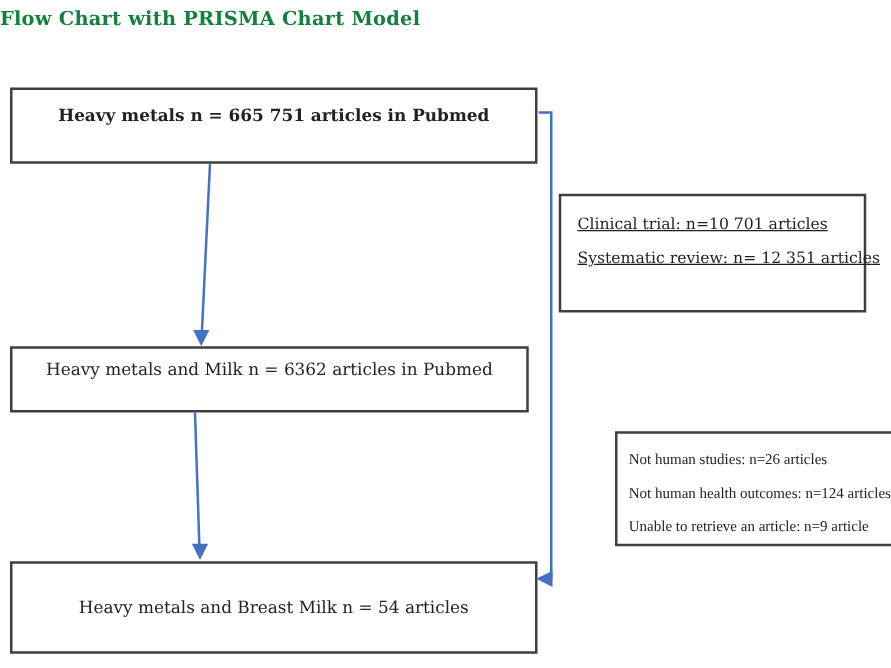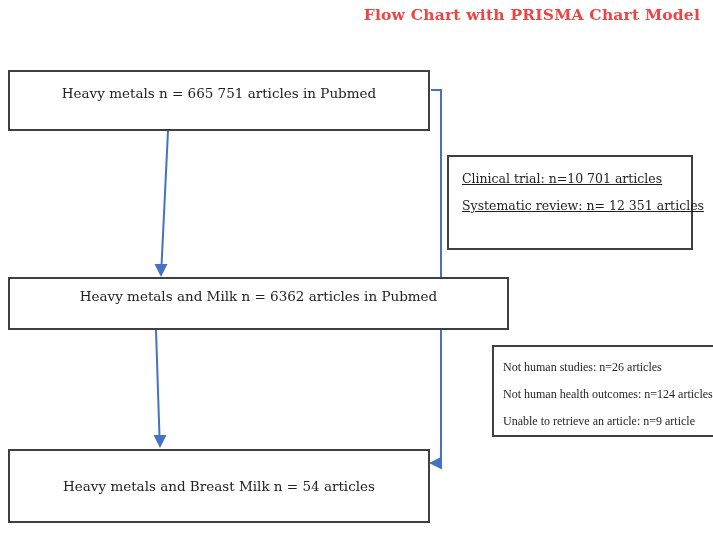--- a/index.html
+++ b/index.html
@@ -11,36 +11,36 @@
     background: #ffffff;
     font-family: "DejaVu Serif", serif;
     color: #1f1f1f;
     overflow: hidden;
   }
   .title {
     position: absolute;
     left: 0;
     top: 5px;
     width: 700px;
-    text-align: right;
+    text-align: left;
     font-size: 15.5px;
     font-weight: bold;
-    color: #ef4444;
+    color: #15803d;
     letter-spacing: 0.2px;
   }
   .flow-box {
     position: absolute;
     border: 2px solid #3f3f3f;
     background: #ffffff;
     text-align: center;
     font-size: 13.5px;
     color: #222222;
   }
-  #flow-box-1 { left: 8px;  top: 70px;  width: 422px; height: 61px; padding-top: 13px; }
-  #flow-box-2 { left: 8px;  top: 277px; width: 501px; height: 53px; padding-top: 9px; }
+  #flow-box-1 { left: 8px;  top: 70px;  width: 422px; height: 61px; padding-top: 13px; font-weight: bold; }
+  #flow-box-2 { left: 8px;  top: 277px; width: 415px; height: 53px; padding-top: 9px; }
   #flow-box-3 { left: 8px;  top: 449px; width: 422px; height: 74px; padding-top: 22px; line-height: 27px; }
   .excl-box {
     position: absolute;
     border: 2px solid #3f3f3f;
     background: #ffffff;
     line-height: 27px;
     white-space: nowrap;
   }
   #exclusion-box-1 {
     left: 447px; top: 155px; width: 246px; height: 95px;

